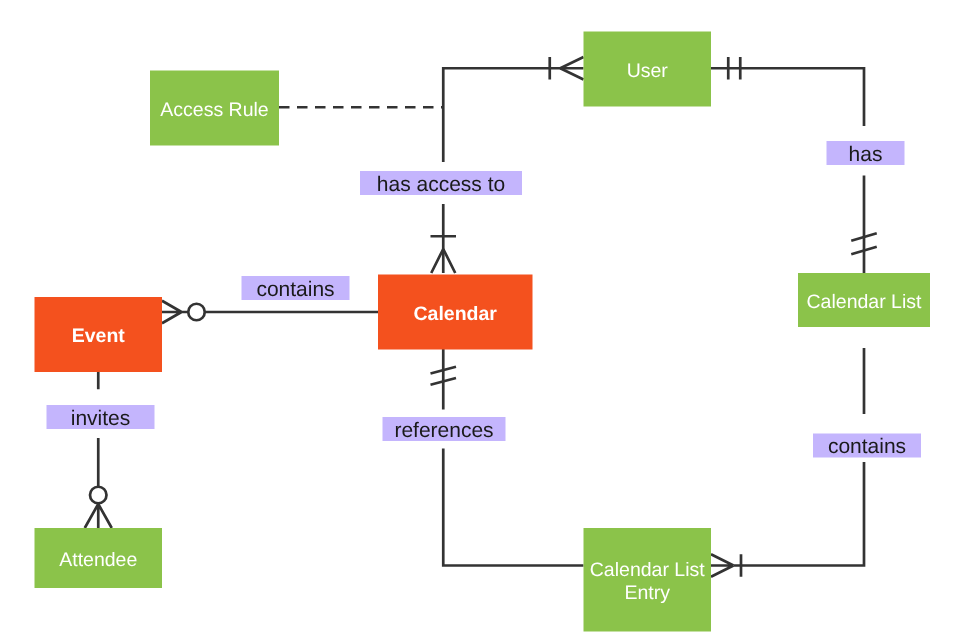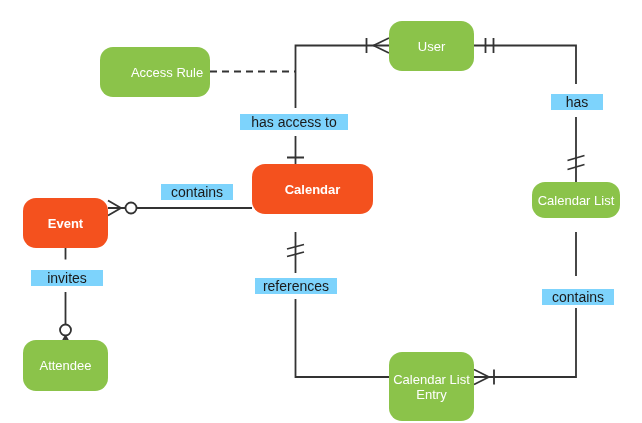--- a/index.html
+++ b/index.html
@@ -8,27 +8,26 @@
     font-family:"Liberation Sans",sans-serif;overflow:hidden;
   }
   svg.wires{position:absolute;left:0;top:0;width:642px;height:423px;}
   svg.wires path{stroke:var(--line,#333);stroke-width:1.8;fill:none;}
   svg.wires path.dashed{stroke-dasharray:7,5;}
   svg.wires circle{stroke:var(--line,#333);stroke-width:1.8;fill:#ffffff;}
   .entity{
     position:absolute;display:flex;align-items:center;justify-content:center;
     color:var(--entity_text,#fff);font-size:13px;text-align:center;line-height:15px;
     cursor:default;
-    border-radius:13px;
   }
   .entity.green{background:var(--green,#8bc34a);}
   .entity.orange{background:var(--orange,#f4511e);font-weight:bold;}
   .edge-label{
     position:absolute;font-size:14px;color:var(--label_text,#1a1a1a);
-    background:#7dd3fc;text-align:center;line-height:16px;padding:0 1px;
+    background:#c4b5fd;text-align:center;line-height:16px;padding:0 1px;
   }
 </style>
 </head>
 <body>
 
 <div class="canvas">
 
   <svg class="wires" viewBox="0 0 642 423">
 
     <g>
@@ -84,41 +83,41 @@
     <g>
       <path d="M65.5,232 V259.5"></path>
       <path d="M65.5,292 V324.5"></path>
       <g>
         <circle cx="65.5" cy="330" r="5.5"></circle>
         <path d="M56.5,352 L65.5,336 M74.5,352 L65.5,336 M65.5,335.5 V352"></path>
       </g>
     </g>
   </svg>
 
-  <div class="entity green" style="left:100px;top:47px;width:86px;height:50px;padding-left:24px;">
+  <div class="entity green" style="left:100px;top:47px;width:86px;height:50px;">
     <span>Access Rule</span>
   </div>
 
   <div class="entity green" style="left:389px;top:21px;width:85px;height:50px;">
     <span>User</span>
   </div>
 
   <div class="entity orange" style="left:23px;top:198px;width:85px;height:50px;">
     <span>Event</span>
   </div>
 
-  <div class="entity orange" style="left:252px;top:164px;width:121px;height:50px;">
+  <div class="entity orange" style="left:252px;top:183px;width:103px;height:50px;">
     <span>Calendar</span>
   </div>
 
   <div class="entity green" style="left:532px;top:182px;width:88px;height:36px;">
     <span>Calendar List</span>
   </div>
 
-  <div class="entity green" style="left:23px;top:340px;width:85px;height:51px;">
+  <div class="entity green" style="left:23px;top:352px;width:85px;height:40px;">
     <span>Attendee</span>
   </div>
 
   <div class="entity green" style="left:389px;top:352px;width:85px;height:69px;">
     <span>Calendar List Entry</span>
   </div>
 
   <div class="edge-label" style="left:161px;top:184px;width:70px;">contains</div>
 
   <div class="edge-label" style="left:240px;top:114px;width:106px;">has access to</div>

